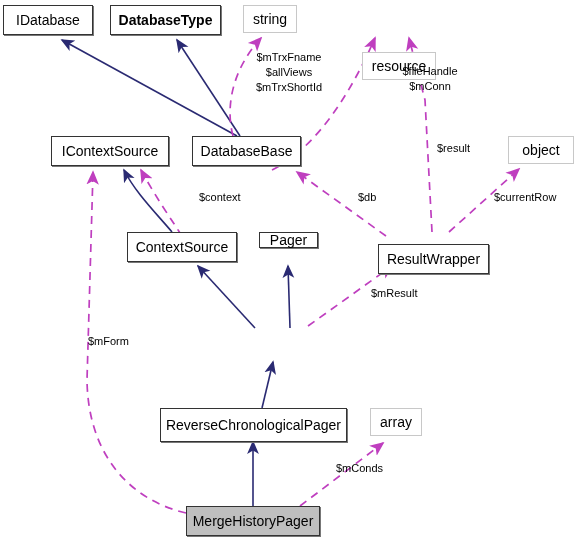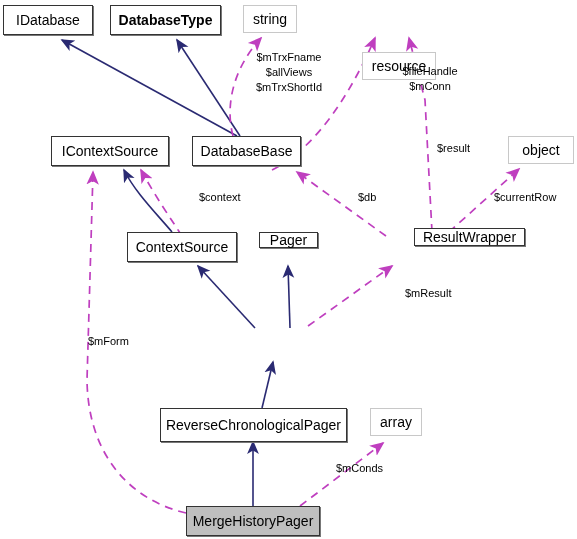--- a/index.html
+++ b/index.html
@@ -119,21 +119,21 @@
   <div class="node-box light" style="left:508px; top:136px; width:66px;  height:28px;">
     <span>object</span>
   </div>
 
   <div class="node-box solid" style="left:127px; top:232px; width:110px; height:30px;">
     <span>ContextSource</span>
   </div>
   <div class="node-box solid" style="left:259px; top:232px; width:59px;  height:16px;">
     <span>Pager</span>
   </div>
-  <div class="node-box solid" style="left:378px; top:228px; width:111px; height:18px;margin-left:36px;">
+  <div class="node-box solid" style="left:378px; top:244px; width:111px; height:30px;">
     <span>ResultWrapper</span>
   </div>
 
 
   <div class="node-box solid" style="left:160px; top:408px; width:187px; height:34px;">
     <span>ReverseChronologicalPager</span>
   </div>
   <div class="node-box light" style="left:370px; top:408px; width:52px;  height:28px;">
     <span>array</span>
   </div>
@@ -144,17 +144,17 @@
 
   <div class="edge-label center" style="left:237px; top:50px;  width:104px;">$mTrxFname
 $allViews
 $mTrxShortId</div>
   <div class="edge-label center" style="left:355px; top:64px;  width:74px;margin-left:38px;">$fileHandle
 $mConn</div>
   <div class="edge-label" style="left:437px; top:141px; width:48px;">$result</div>
   <div class="edge-label" style="left:494px; top:190px; width:80px;">$currentRow</div>
   <div class="edge-label" style="left:163px; top:190px; width:58px;margin-left:36px;">$context</div>
   <div class="edge-label" style="left:358px; top:190px; width:28px;">$db</div>
-  <div class="edge-label" style="left:371px; top:286px; width:62px;margin-left:34px;">$mResult</div>
+  <div class="edge-label" style="left:371px; top:286px; width:62px;">$mResult</div>
   <div class="edge-label" style="left:88px;  top:334px; width:54px;">$mForm</div>
   <div class="edge-label" style="left:336px; top:461px; width:62px;">$mConds</div>
 
 </div>
 
 </body></html>

